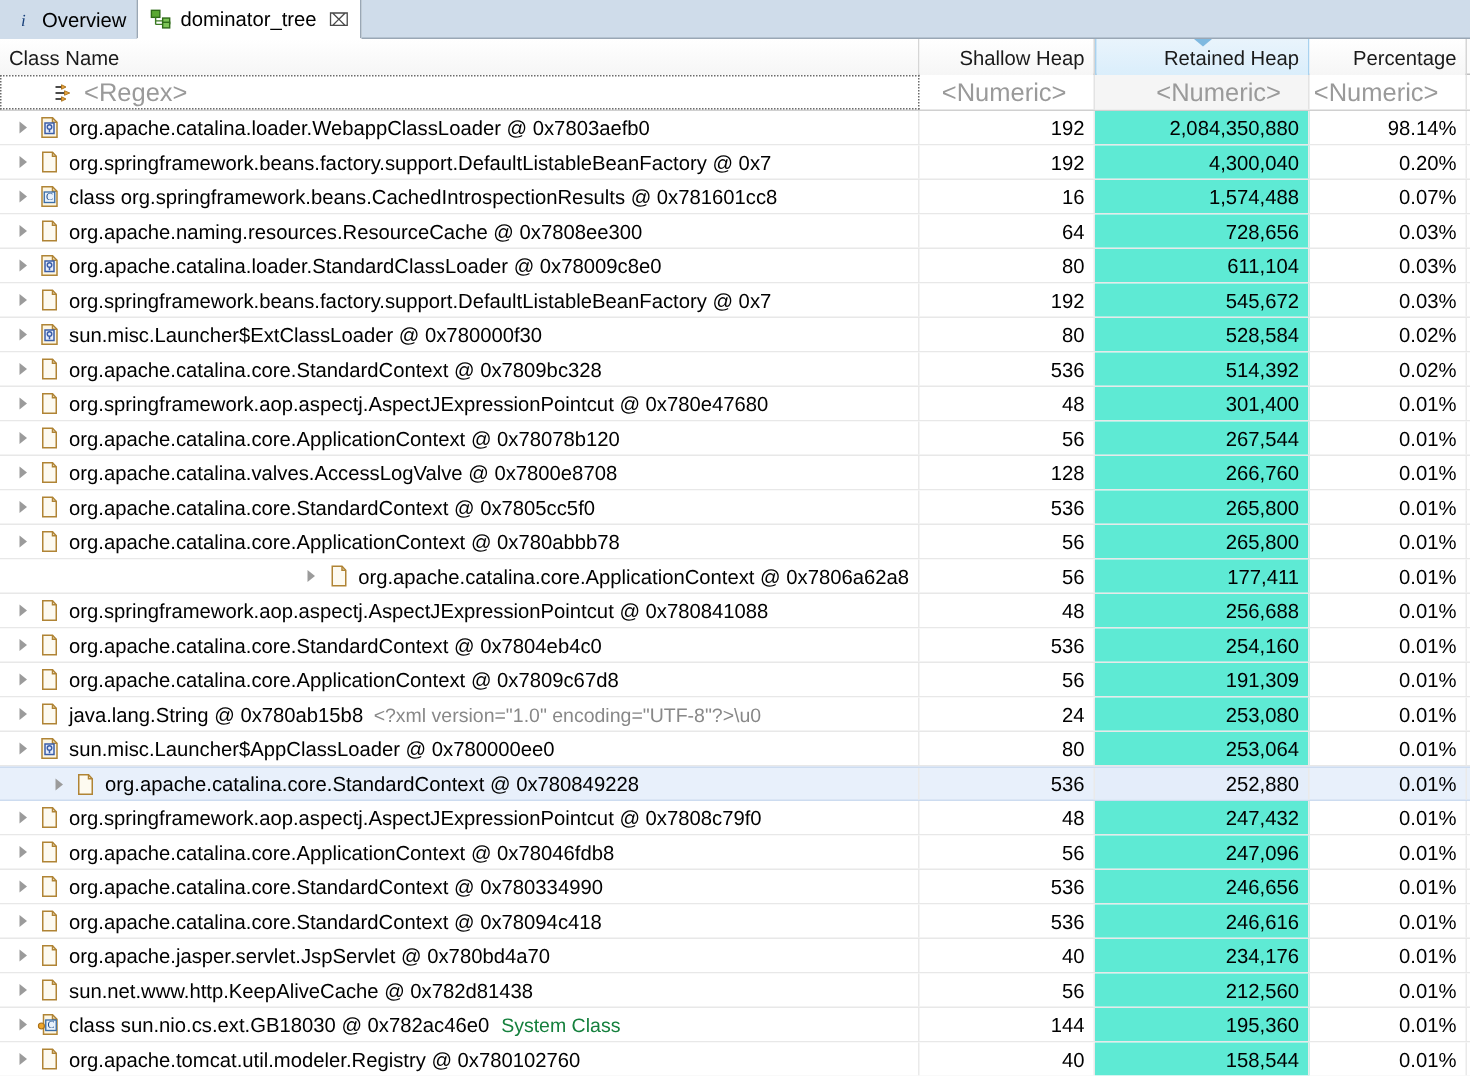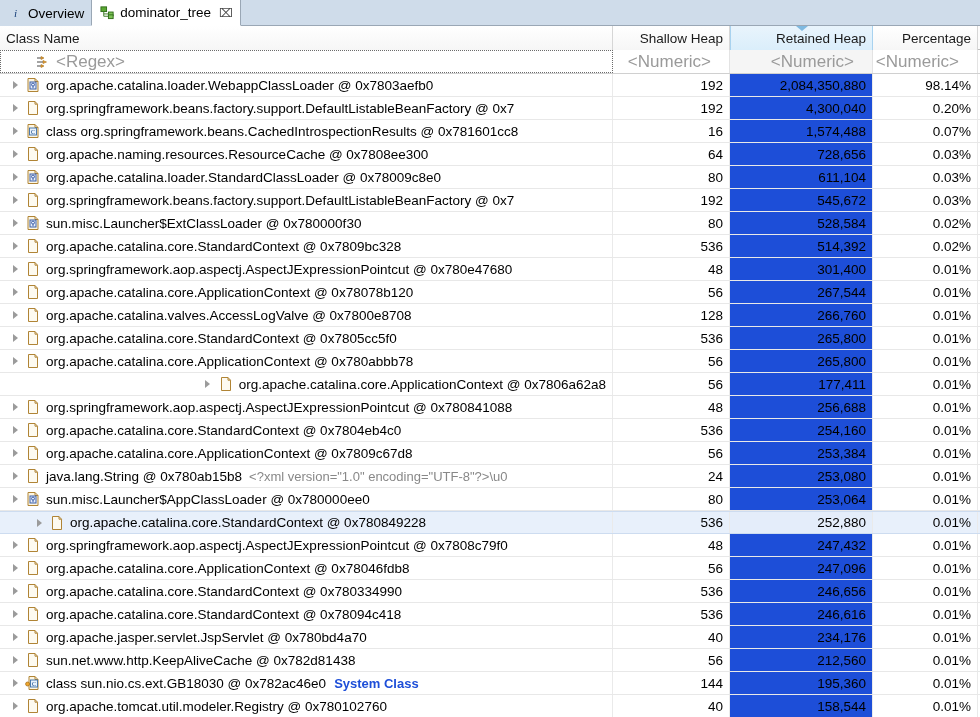--- a/index.html
+++ b/index.html
@@ -131,41 +131,41 @@
     display: flex;
     align-items: center;
     height: 100%;
     padding: 0 6px;
     border-right: 1px solid #eaeaea;
     white-space: nowrap;
     overflow: hidden;
   }
   .cell.name { padding-left: 8px; gap: 0; }
   .cell.num { justify-content: flex-end; font-size: 13.5px; }
-  .cell.shaded { background: #1d4ed8; }
+  .cell.shaded { background: #5eead4; }
 
   .twisty {
     width: 14px;
     flex: 0 0 14px;
     display: flex;
     align-items: center;
     justify-content: center;
     margin-right: 3px;
   }
   .twisty i {
     display: block;
     width: 0; height: 0;
     border-top: 4px solid transparent;
     border-bottom: 4px solid transparent;
     border-left: 5px solid #9b9b9b;
   }
   .obj-icon { width: 16px; height: 16px; flex: 0 0 16px; margin-right: 5px; display:block; }
   .obj-label { font-size: 13.5px; color: #000; }
   .obj-extra { font-size: 13px; color: #888888; margin-left: 7px; }
-  .obj-badge { font-size: 13px; color: #1d4ed8; font-weight: bold; margin-left: 8px; }
+  .obj-badge { font-size: 13px; color: #15803d; font-weight: normal; margin-left: 8px; }
 </style>
 </head>
 <body>
 
 <div id="tabbar">
   <div class="tab inactive">
     <span class="tab-icon">
       <svg viewBox="0 0 16 16" width="15" height="15">
         <text x="8" y="12" font-size="12" font-family="Liberation Serif, serif" font-style="italic" fill="#18407a" text-anchor="middle">i</text>
       </svg>
@@ -485,21 +485,21 @@
           <span class="twisty">
             <i></i>
           </span>
           <span class="obj-icon"><svg viewBox="0 0 16 16" width="16" height="16">
               <path d="M3.5 1.5 H10 L12.5 4.2 V14.5 H3.5 Z" fill="#fdfaf0" stroke="#b08435" stroke-width="1"></path>
               <path d="M10 1.5 V4.2 H12.5" fill="none" stroke="#b08435" stroke-width="1"></path>
             </svg></span>
           <span class="obj-label">org.apache.catalina.core.ApplicationContext @ 0x7809c67d8</span>
         </div>
         <div class="cell num" style="width: 117px;">56</div>
-        <div class="cell num shaded" style="width: 143px;">253,384</div>
+        <div class="cell num shaded" style="width: 143px;">191,309</div>
         <div class="cell num" style="width: 105px;">0.01%</div>
       </div>
       <div class="row">
         <div class="cell name" style="width: 613px;">
           <span class="twisty">
             <i></i>
           </span>
           <span class="obj-icon"><svg viewBox="0 0 16 16" width="16" height="16">
               <path d="M3.5 1.5 H10 L12.5 4.2 V14.5 H3.5 Z" fill="#fdfaf0" stroke="#b08435" stroke-width="1"></path>
               <path d="M10 1.5 V4.2 H12.5" fill="none" stroke="#b08435" stroke-width="1"></path>

